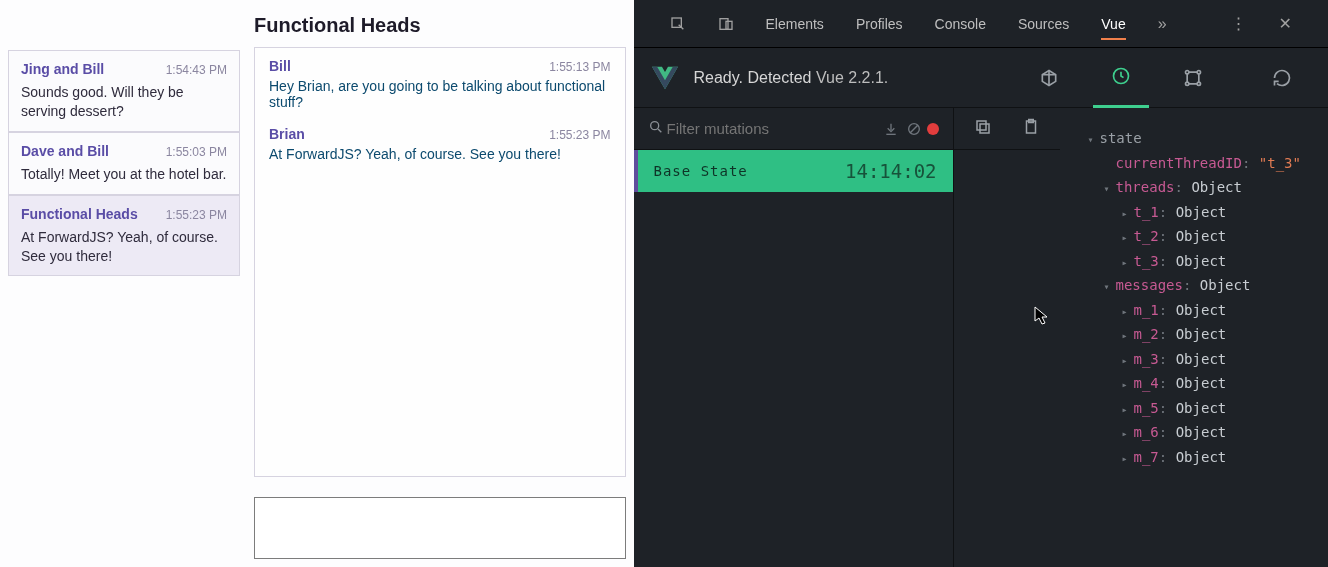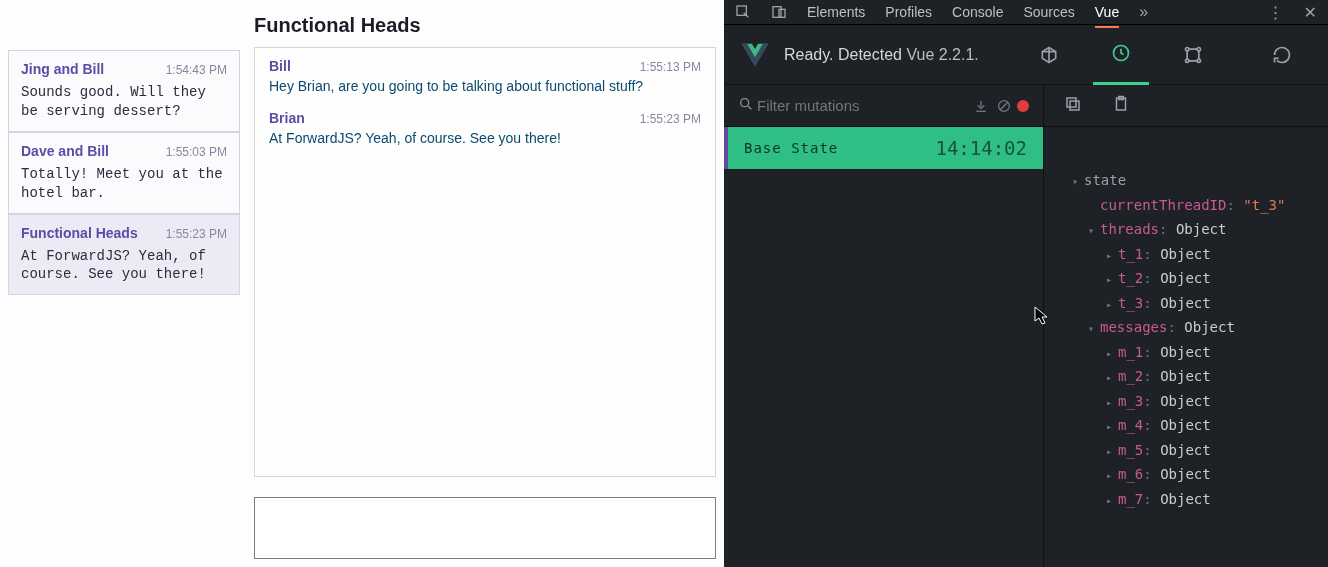--- a/index.html
+++ b/index.html
@@ -8,35 +8,35 @@
 
   
   .app { width: 724px; height: 567px; background: #fdfdfe; display: flex; flex-direction: column; padding: 8px; }
   .app-main { display: flex; flex: 1; gap: 14px; }
   .threads { width: 232px; display: flex; flex-direction: column; margin-top: 42px; }
   .thread-card { border: 1px solid #d6d3e0; background: #fbfbfd; padding: 10px 12px; cursor: pointer; }
   .thread-card.active { background: #edeaf5; }
   .thread-row { display: flex; justify-content: space-between; align-items: baseline; margin-bottom: 6px; }
   .thread-title { color: #5a4da6; font-weight: 600; font-size: 14px; }
   .thread-time { color: #8b86a0; font-size: 12px; }
-  .thread-snippet { color: #2f2b3c; font-size: 14px; line-height: 1.35; font-family: Liberation Mono, monospace; }
+  .thread-snippet { color: #2f2b3c; font-size: 14px; line-height: 1.35; }
 
   .chat-col { flex: 1; display: flex; flex-direction: column; }
   .chat-title { font-size: 20px; font-weight: 700; color: #1e1b29; padding: 6px 0 10px 0; }
   .chat-log { border: 1px solid #d6d3e0; background: #fefefe; flex: 1; padding: 10px 14px; overflow: auto; }
   .msg { margin-bottom: 16px; }
   .msg-row { display: flex; justify-content: space-between; align-items: baseline; margin-bottom: 4px; }
   .msg-author { color: #5a4da6; font-weight: 600; font-size: 14px; }
   .msg-time { color: #8b86a0; font-size: 12px; }
   .msg-body { color: #0c4a6e; font-size: 14px; }
   .chat-input { margin-top: 20px; width: 100%; height: 62px; border: 1px solid #7c7c7c; resize: none; font: inherit; padding: 6px; }
 
   
   .devtools { flex: 1; background: #1e2227; color: #c8cdd2; display: flex; flex-direction: column; font-family: "Helvetica Neue", Arial, sans-serif; }
-  .dt-tabs { height: 25px; display: flex; align-items: center; gap: 20px; padding: 0 11px; border-bottom: 1px solid #000; font-size: 14px; color: #bfbfbf; }
+  .dt-tabs { height: 48px; display: flex; align-items: center; gap: 32px; padding: 0 36px; border-bottom: 1px solid #000; font-size: 14px; color: #bfbfbf; }
   .dt-tabs .tab { cursor: pointer; }
   .dt-tabs .tab.active { color: #fff; border-bottom: 2px solid #f0804b; padding-bottom: 6px; margin-bottom: -8px; }
   .dt-tabs .ico svg { width: 16px; height: 16px; display: block; }
   .dt-tabs .spacer { flex: 1; }
   .dt-tabs .dots, .dt-tabs .chev, .dt-tabs .close { cursor: pointer; font-size: 16px; color: #a0a0a0; }
 
   .vue-header { height: 60px; display: flex; align-items: center; padding: 0 18px; gap: 16px; border-bottom: 1px solid #0f1113; }
   .vue-logo svg { width: 26px; height: 26px; display: block; }
   .vue-status { color: #d6d6d6; font-size: 16px; text-align: right; }
   .vue-status .ver { color: #bdbdbd; }
@@ -50,21 +50,21 @@
   .mut-col { width: 320px; display: flex; flex-direction: column; border-right: 1px solid #0f1113; }
   .mut-filter { height: 42px; display: flex; align-items: center; padding: 0 14px; gap: 3px; border-bottom: 1px solid #0f1113; }
   .mut-filter svg { width: 16px; height: 16px; }
   .mut-filter input { flex: 1; background: transparent; border: none; color: #a0a5ab; font-size: 15px; outline: none; }
   .mut-filter .mfi { width: 20px; display:flex; align-items:center; justify-content:center; color:#6f757c; cursor:pointer;}
   .rec-dot { width: 12px; height: 12px; background: #e23d3d; border-radius: 50%; }
   .mut-list { flex: 1; overflow: auto; }
   .mut-item { display: flex; justify-content: space-between; align-items: center; padding: 10px 16px; background: #2fbf84; color: #0e3427; border-left: 4px solid #5f4d9c; font-family: ui-monospace, Menlo, monospace; letter-spacing: 1px; font-size: 14px; }
   .mut-item .mtime { color: #17523a; font-size: 19px; letter-spacing: 0; }
 
-  .state-col { flex: 1; display: flex; flex-direction: column; min-width:0;gap:23px;}
+  .state-col { flex: 1; display: flex; min-width:0;}
   .state-tools { height: 42px; display: flex; align-items: center; gap: 30px; padding: 0 20px; border-bottom: 1px solid #0f1113; }
   .state-tools svg { width: 18px; height: 18px; cursor:pointer;}
   .state-tree { flex: 1; overflow: auto; padding: 18px 10px 18px 28px; font-family: ui-monospace, Menlo, monospace; font-size: 14px; line-height: 1.75; }
   .kw { color: #9aa0a6; }
   .key { color: #c75a93; }
   .type { color: #c8cdd2; }
   .str { color: #e07b53; }
   .ln { white-space: nowrap; }
   .caret { display:inline-block; width:12px; color:#6f757c; }
   .caret.r::before { content:"\25B8"; font-size:10px;}

